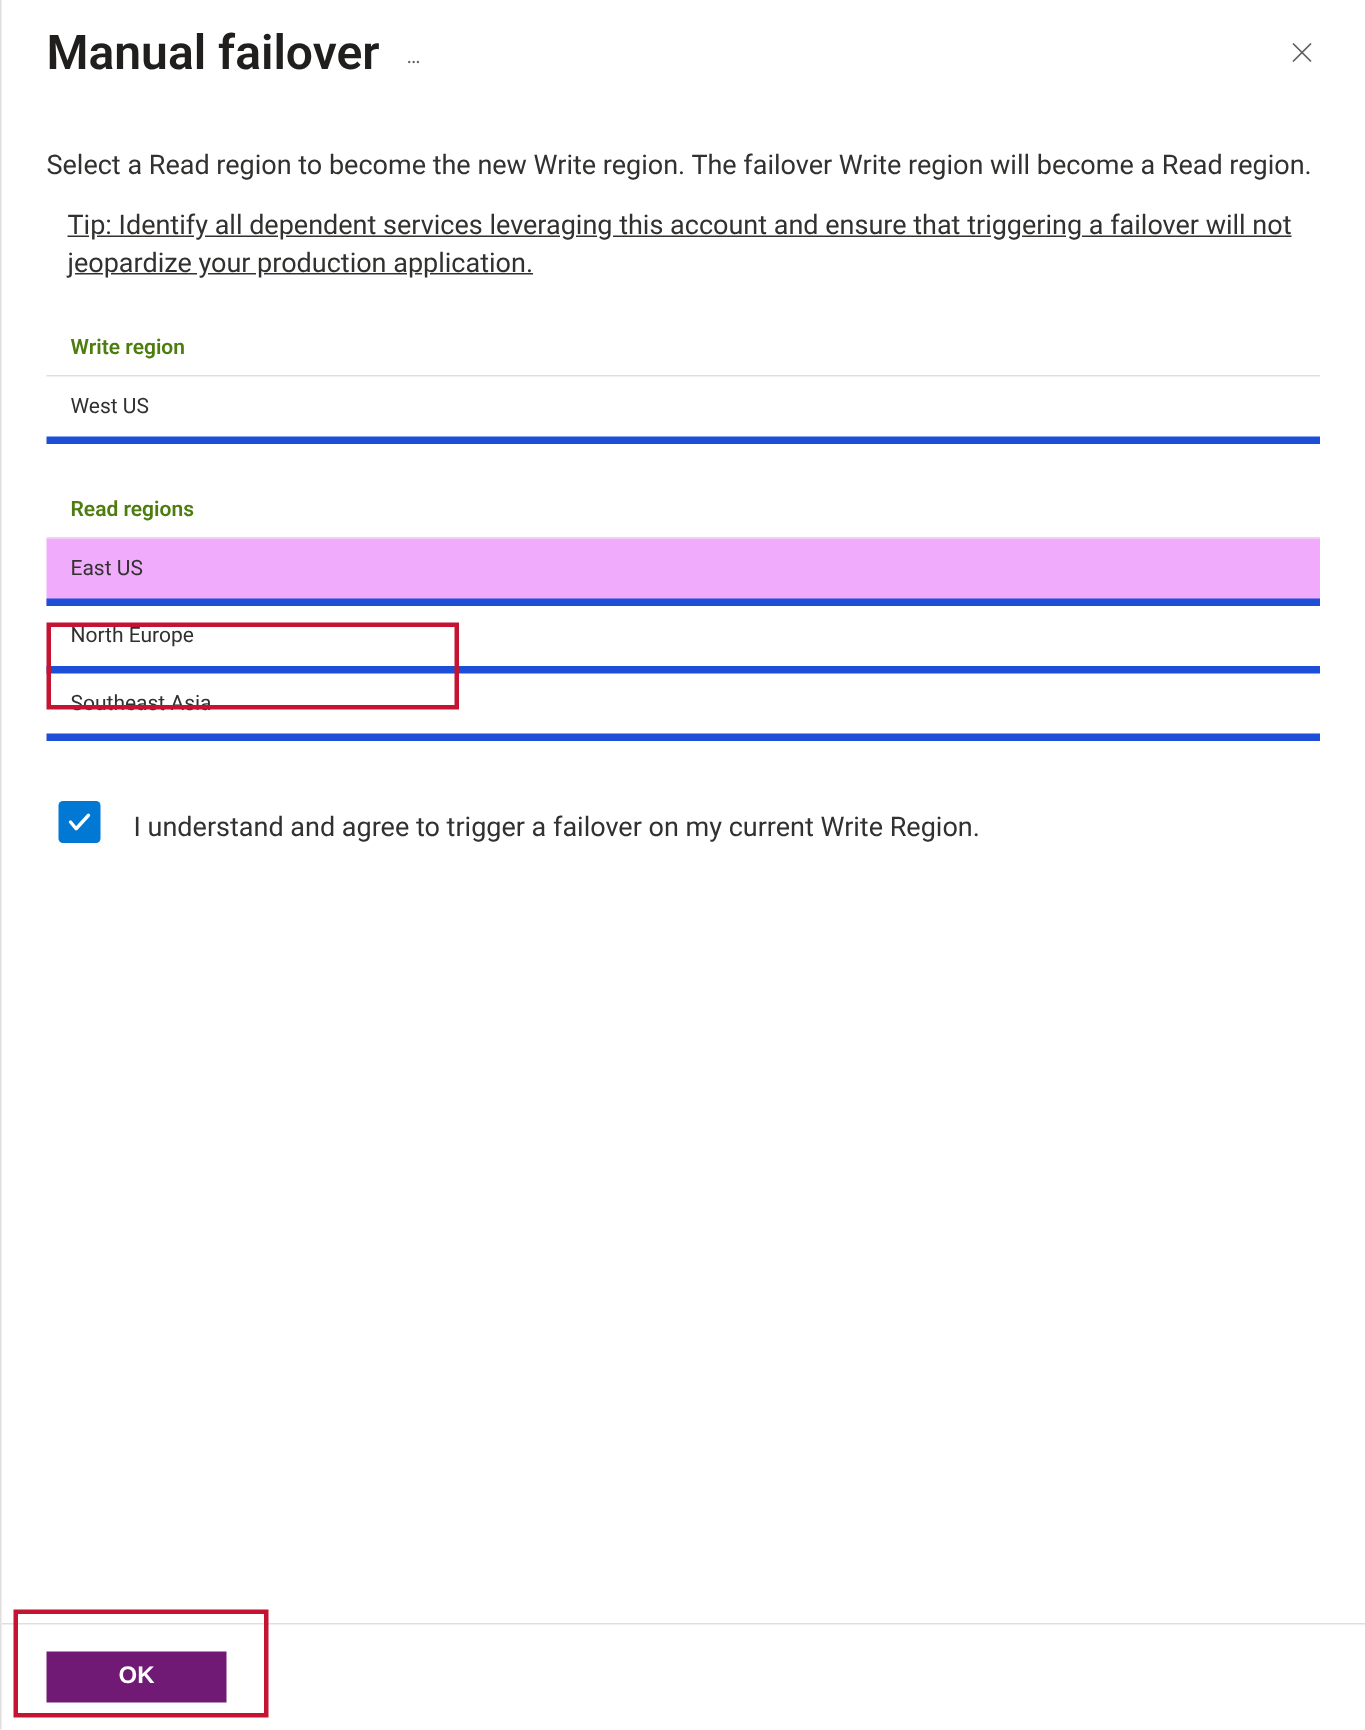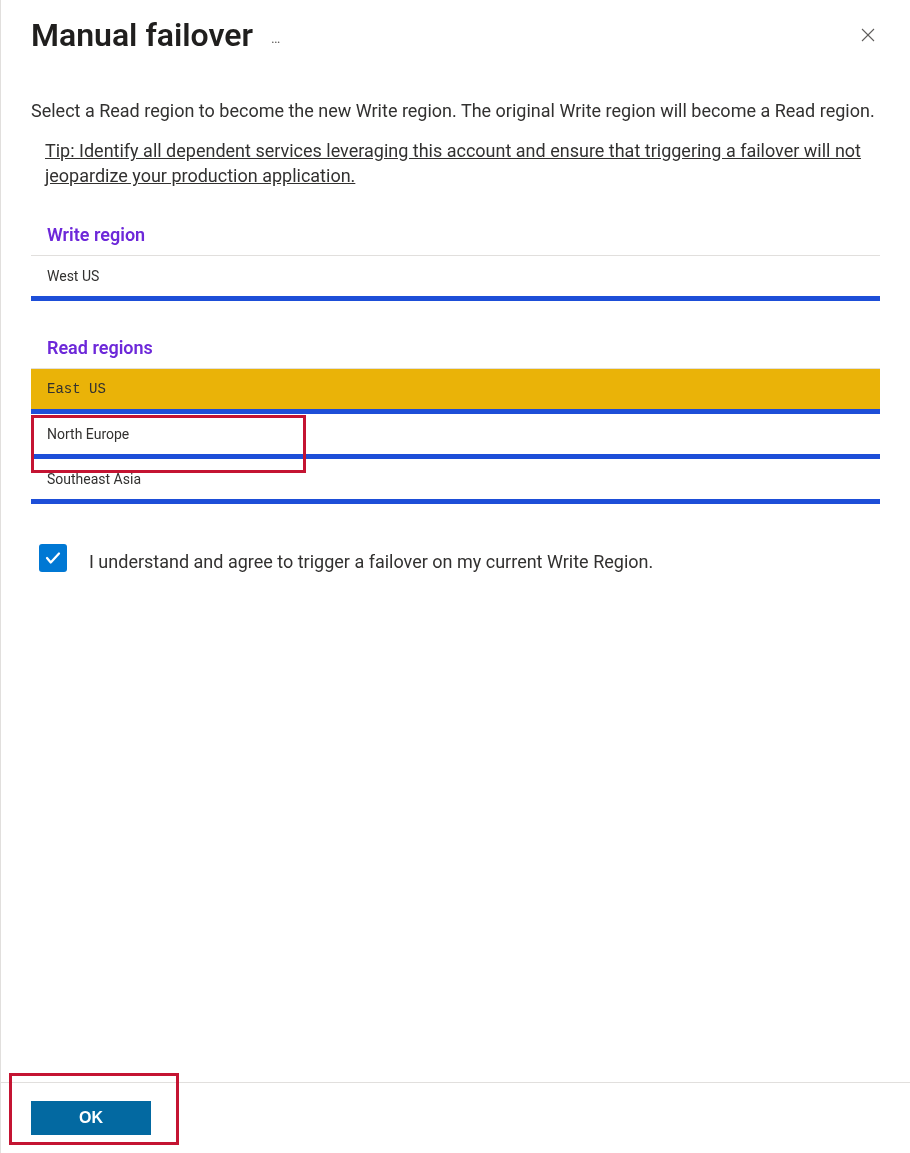--- a/index.html
+++ b/index.html
@@ -63,35 +63,35 @@
       line-height: 1.4;
       color: #323130;
       margin-top: 14px;
       padding-left: 14px;
       text-decoration: underline;
     }
     .section {
       margin-top: 26px;
     }
     .section-header {
-      font-size: 18px;
+      font-size: 14px;
       font-weight: 600;
-      color: #6d28d9;
+      color: #4d7c0f;
       padding: 10px 16px;
       border-bottom: 1px solid #e1dfdd;
     }
     .region-row {
       font-size: 14px;
       color: #323130;
       padding: 12px 16px;
       border-bottom: 5px solid #1d4ed8;
       cursor: default;
     }
     .region-row.selectable { cursor: pointer; }
-    .region-row.selected { background: #eab308; font-family: Liberation Mono, monospace; }
+    .region-row.selected { background: #f0abfc; }
     .highlight-box {
       position: absolute;
       border: 3px solid #c41432;
       pointer-events: none;
     }
     .highlight-east-us {
       left: 30px;
       top: 415px;
       width: 275px;
       height: 58px;
@@ -123,21 +123,21 @@
     .consent-label {
       font-size: 18px;
       color: #323130;
       margin-left: 22px;
     }
     .footer {
       border-top: 1px solid #e1dfdd;
       padding: 18px 30px 18px 30px;
     }
     .ok-btn {
-      background: #0369a1;
+      background: #701a75;
       color: #fff;
       border: none;
       font-size: 16px;
       font-weight: 600;
       padding: 8px 0;
       width: 120px;
       cursor: pointer;
       text-align: center;
     }
   </style>
@@ -152,21 +152,21 @@
     <div class="close-btn">
       <svg viewBox="0 0 24 24" fill="none" stroke="currentColor" stroke-width="1.5">
         <line x1="4" y1="4" x2="20" y2="20"></line>
         <line x1="20" y1="4" x2="4" y2="20"></line>
       </svg>
     </div>
   </div>
 
   <div class="content">
 
-    <p class="description">Select a Read region to become the new Write region. The original Write region will become a Read region.</p>
+    <p class="description">Select a Read region to become the new Write region. The failover Write region will become a Read region.</p>
     <p class="tip">Tip: Identify all dependent services leveraging this account and ensure that triggering a failover will not jeopardize your production application.</p>
 
     <div class="section">
       <div class="section-header">Write region</div>
       <div class="region-row">West US</div>
     </div>
 
     <div class="section">
       <div class="section-header">Read regions</div>
       <div class="region-row selectable selected">East US</div>

